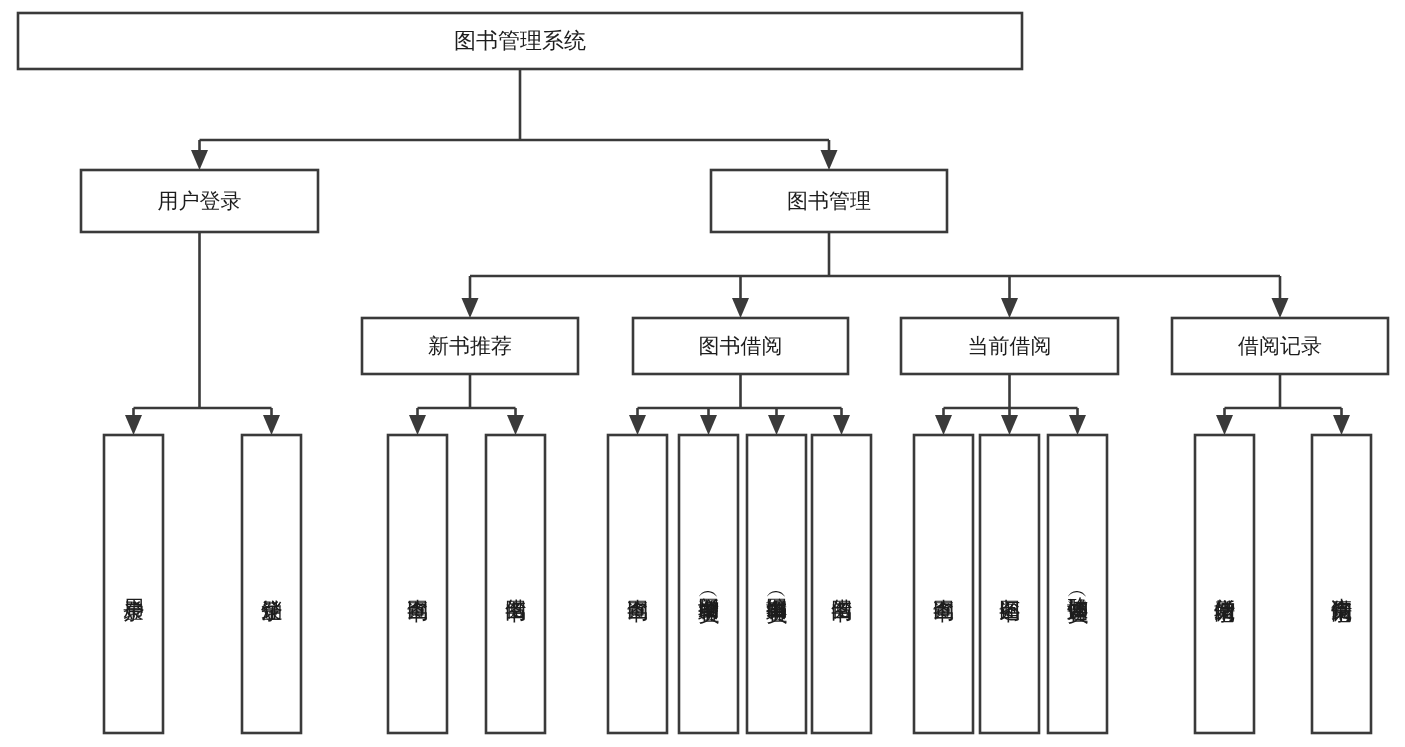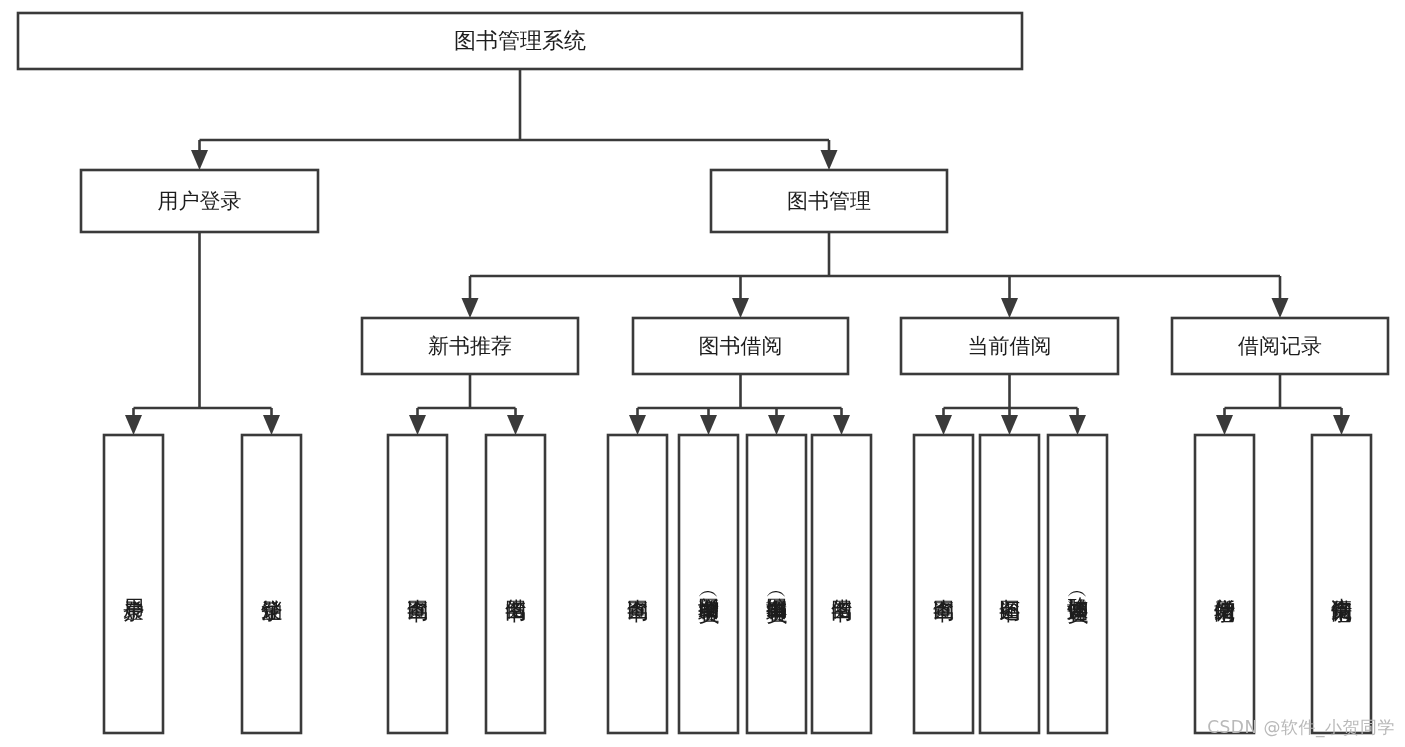--- a/index.html
+++ b/index.html
@@ -220,14 +220,13 @@
       <div class="leaf-label" style="left: 679px; top: 435px; width: 59px; height: 298px; display: flex; align-items: center; justify-content: center;">新增图书（管理员）</div>
       <div class="leaf-label" style="left: 747px; top: 435px; width: 59px; height: 298px; display: flex; align-items: center; justify-content: center;">编辑图书（管理员）</div>
       <div class="leaf-label" style="left: 812px; top: 435px; width: 59px; height: 298px; display: flex; align-items: center; justify-content: center;">借阅图书</div>
       <div class="leaf-label" style="left: 914px; top: 435px; width: 59px; height: 298px; display: flex; align-items: center; justify-content: center;">查询图书</div>
       <div class="leaf-label" style="left: 980px; top: 435px; width: 59px; height: 298px; display: flex; align-items: center; justify-content: center;">归还图书</div>
       <div class="leaf-label" style="left: 1048px; top: 435px; width: 59px; height: 298px; display: flex; align-items: center; justify-content: center;">确认归还（管理员）</div>
       <div class="leaf-label" style="left: 1195px; top: 435px; width: 59px; height: 298px; display: flex; align-items: center; justify-content: center;">新增借阅记录</div>
       <div class="leaf-label" style="left: 1312px; top: 435px; width: 59px; height: 298px; display: flex; align-items: center; justify-content: center;">查询借阅记录</div>
     </div>
 
-  <div class="watermark">CSDN @软件_小贺同学</div>
 </div>
 
 </body></html>

